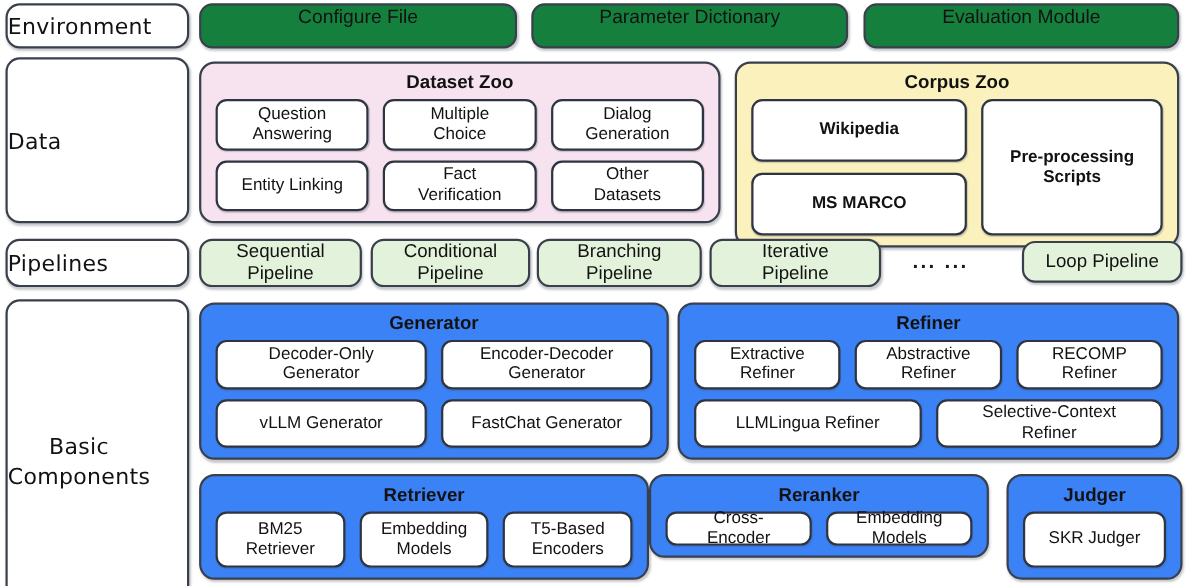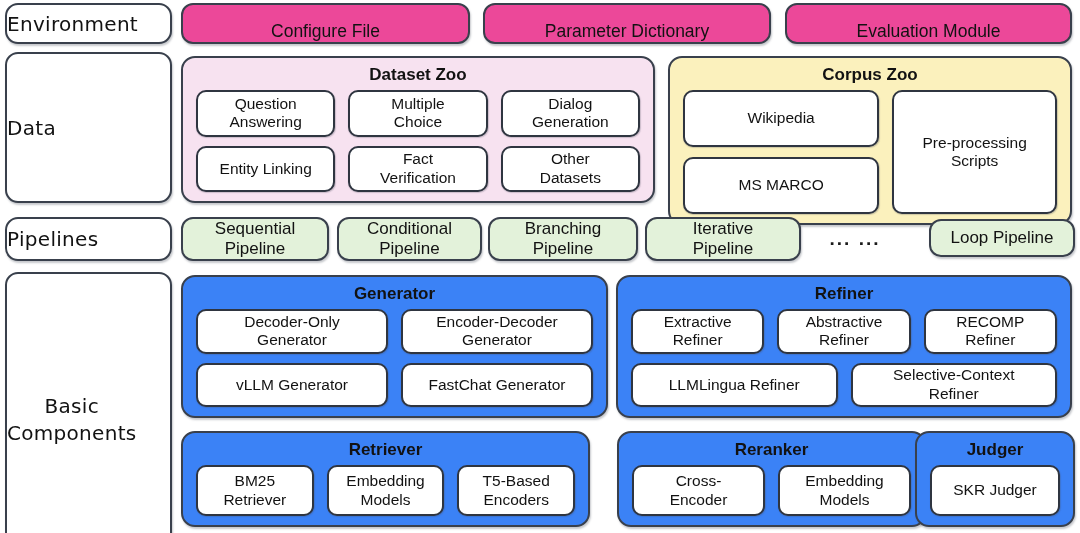--- a/index.html
+++ b/index.html
@@ -10,22 +10,22 @@
   .abs{position:absolute;box-sizing:border-box;}
   
   .labelbox{
     background:#ffffff;border:2.5px solid #39404c;border-radius:13px;
     display:flex;align-items:center;justify-content:flex-start;text-align:center;
     font-family:"DejaVu Sans",sans-serif;font-size:20px;letter-spacing:.3px;
     box-shadow:1px 2px 2px rgba(70,75,90,.30);
   }
   
   .topchip{
-    background:#ec4899;border:2.5px solid #39404c;border-radius:12px;
-    display:flex;align-items:flex-end;justify-content:center;
+    background:#15803d;border:2.5px solid #39404c;border-radius:12px;
+    display:flex;align-items:flex-start;justify-content:center;
     font-size:17.5px;box-shadow:1px 2px 2px rgba(70,75,90,.30);
   }
   
   .container{
     border:2.5px solid #39404c;border-radius:14px;
     display:flex;flex-direction:column;
     padding:5px 13px 9px 13px;box-shadow:1px 2px 2px rgba(70,75,90,.30);
   }
   .pink{background:#f7e2f0;}
   .yellow{background:#fbf1bd;}
@@ -47,21 +47,21 @@
     background:#e3f2da;border:2.5px solid #39404c;border-radius:12px;
     display:flex;align-items:center;justify-content:center;text-align:center;
     white-space:pre-line;font-size:17px;line-height:1.2;
     box-shadow:1px 2px 2px rgba(70,75,90,.30);
   }
   .dots{
     display:flex;align-items:center;justify-content:center;
     font-size:19px;font-weight:600;letter-spacing:2px;color:#1a1a1a;
   }
   
-  .corpus-body{display:flex;gap:13px;flex:1;min-height:0;}
+  .corpus-body{display:flex;gap:13px;flex:1;min-height:0;font-weight:bold;}
   .corpus-left{display:flex;flex-direction:column;gap:10px;flex:1.32;min-height:0;}
   .corpus-left .chip{flex:1;}
   .corpus-side{flex:1;}
 </style>
 </head>
 <body>
 
 <div class="canvas">
 
   <div class="abs labelbox" style="left:5px;top:3px;width:167px;height:41px">
@@ -179,21 +179,21 @@
     <div class="crow">
       <div class="chip"><span>BM25
 Retriever</span></div>
       <div class="chip"><span>Embedding
 Models</span></div>
       <div class="chip"><span>T5-Based
 Encoders</span></div>
     </div>
   </div>
 
-  <div class="abs container blue" style="left:617px;top:431px;width:309px;height:96px">
+  <div class="abs container blue" style="left:590px;top:431px;width:309px;height:76px">
     <div class="ctitle">Reranker</div>
     <div class="crow">
       <div class="chip"><span>Cross-
 Encoder</span></div>
       <div class="chip"><span>Embedding
 Models</span></div>
     </div>
   </div>
 
   <div class="abs container blue" style="left:915px;top:431px;width:160px;height:96px">

